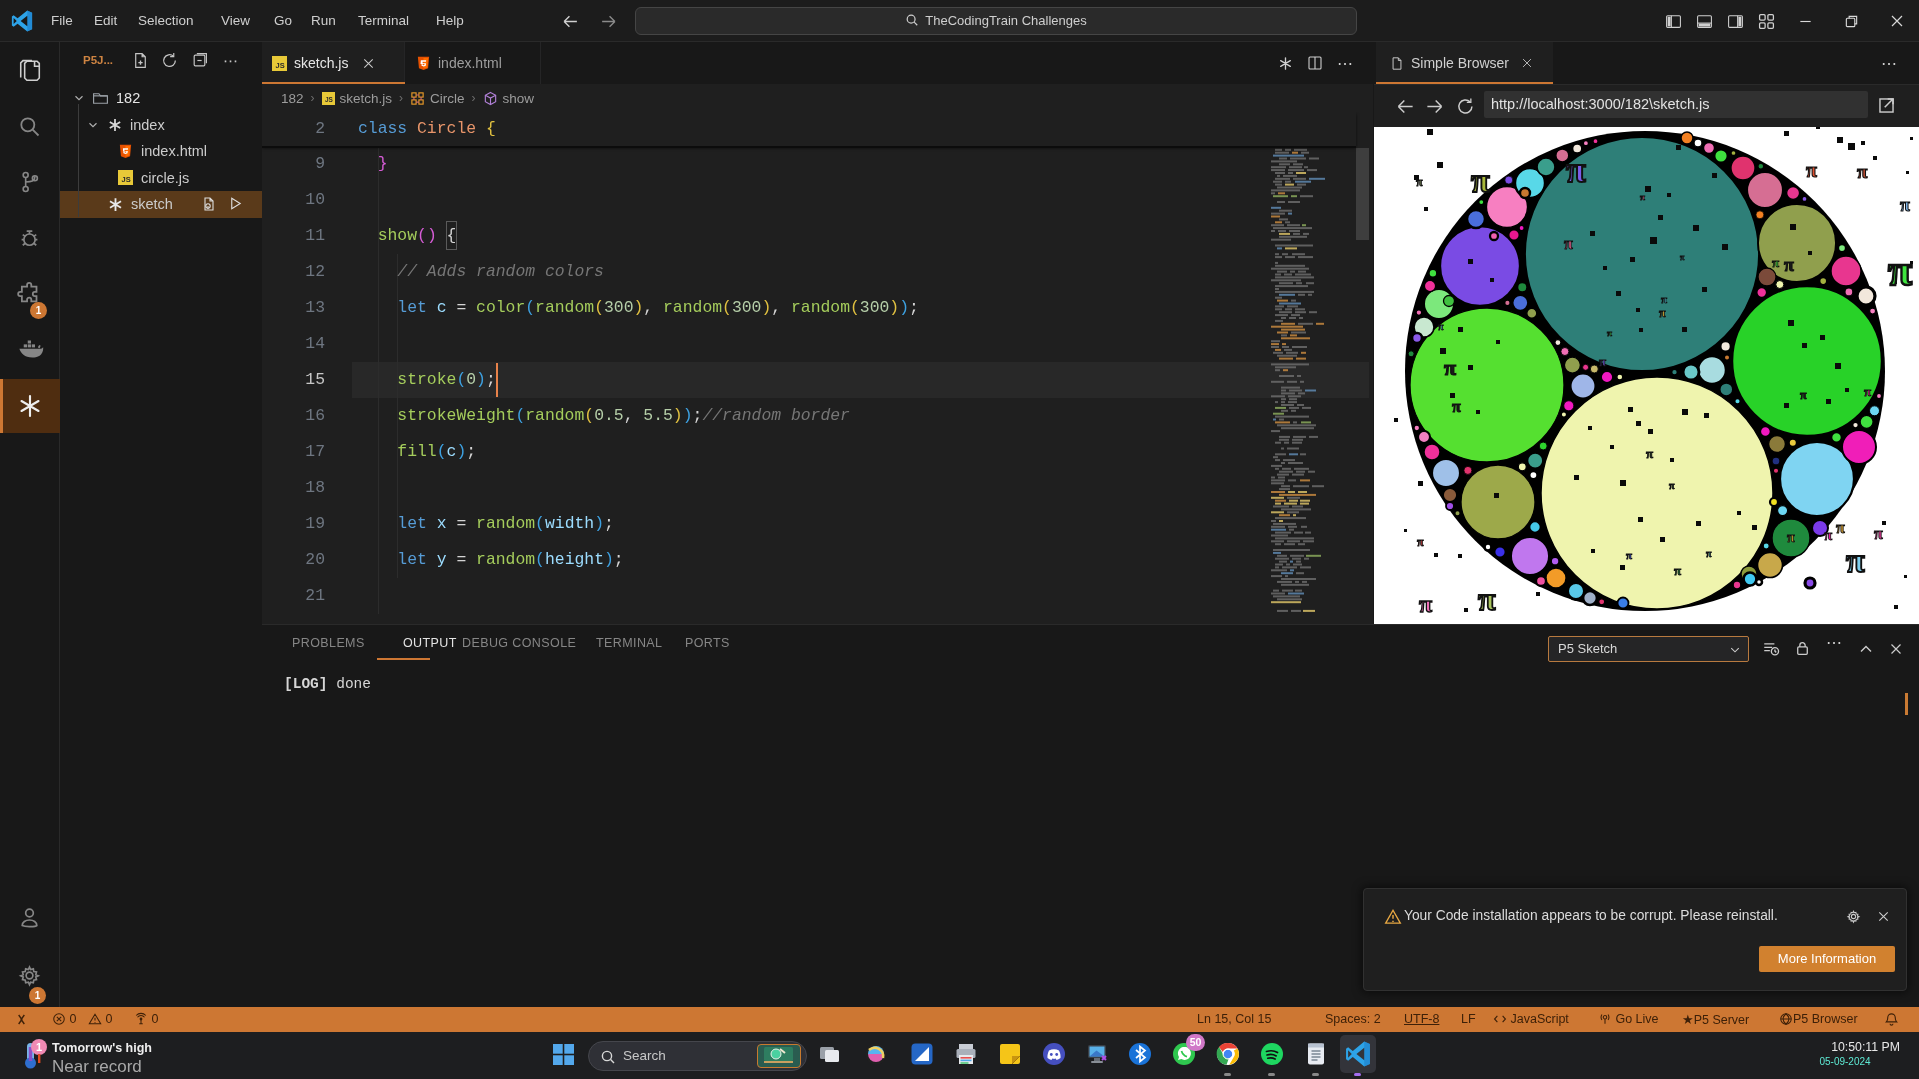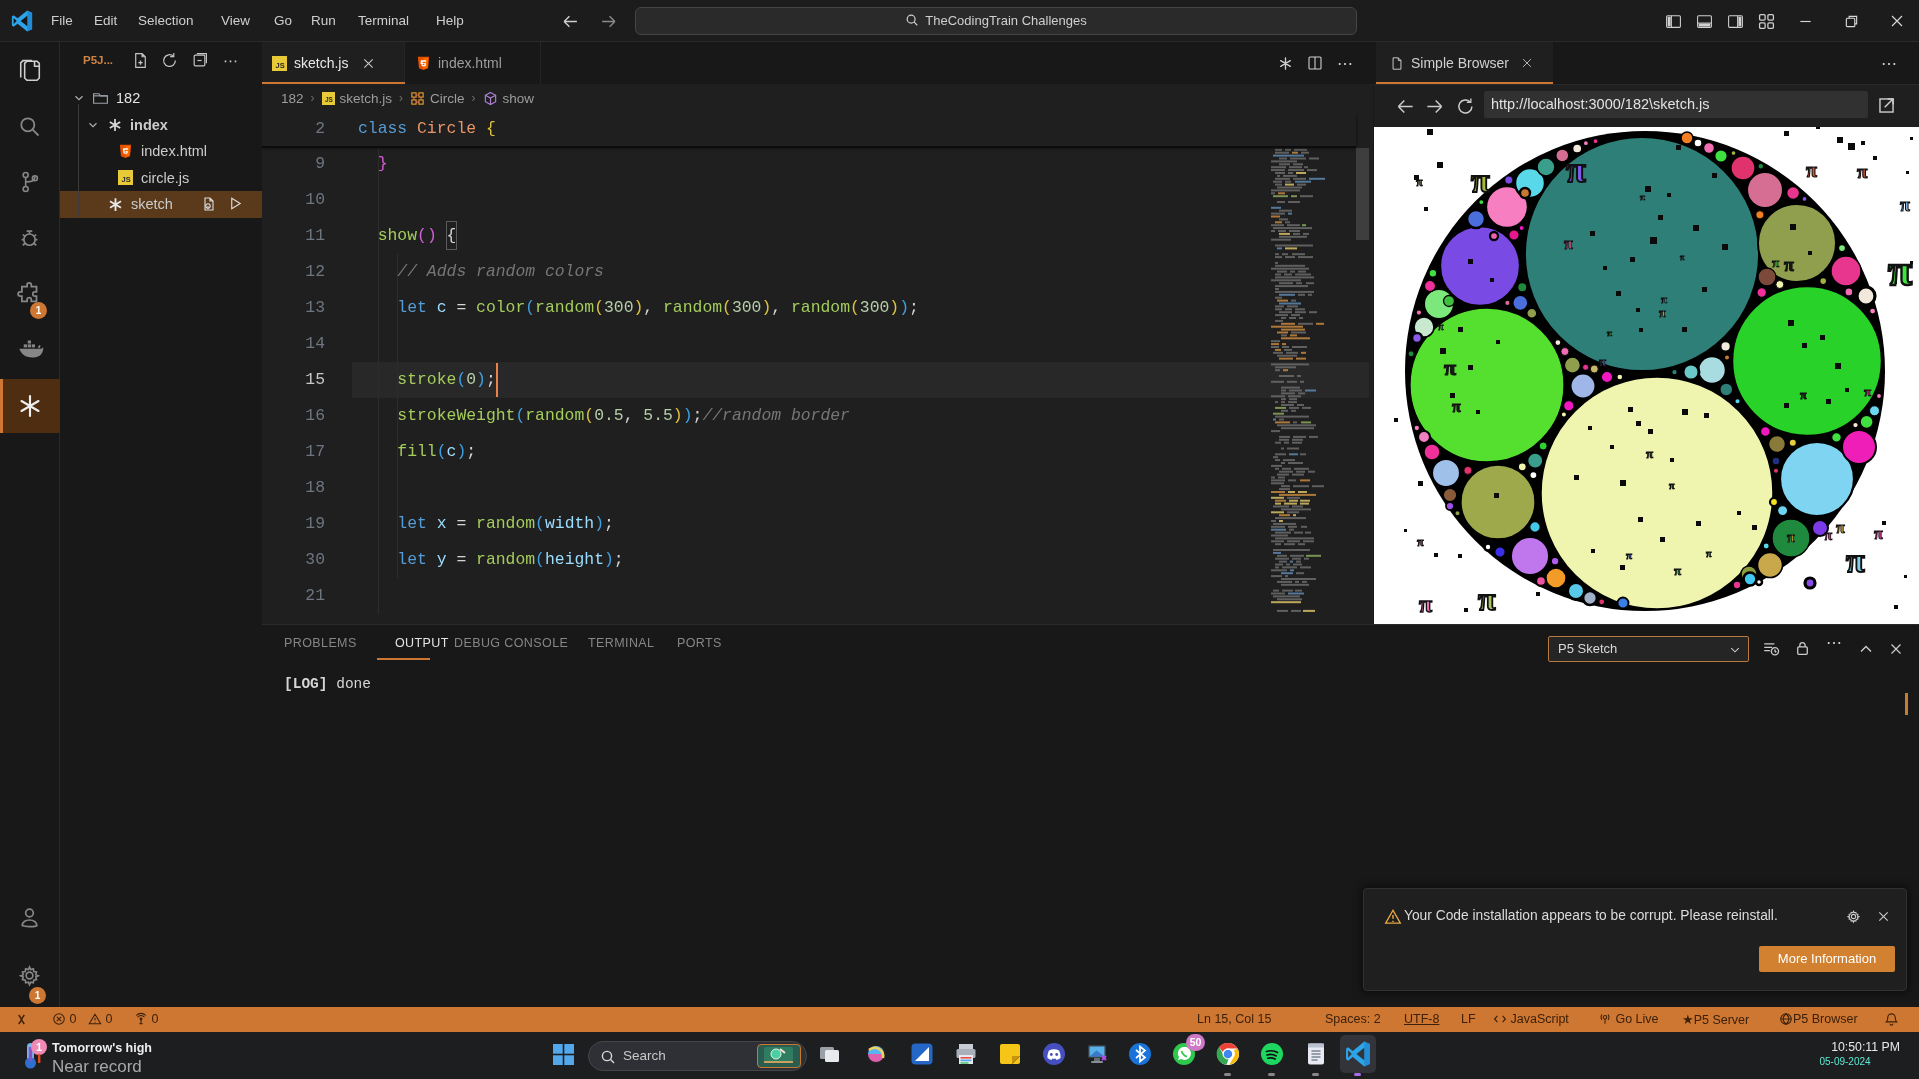--- a/index.html
+++ b/index.html
@@ -44,21 +44,21 @@
   .pb { color:#3da0e0; } 
   .pg { color:#e0c040; } 
   .pp { color:#d65cd6; } 
   .ty { color:#e8956a; } 
 
   
   #bpanel { left:1374px; top:42px; width:545px; height:582px; background:#181818; }
 
   
   #panel { left:262px; top:624px; width:1657px; height:383px; background:#181818; border-top:1px solid #2a2a2a; }
-  .ptab { position:absolute; top:11px; font-size:12.5px; color:#868686; letter-spacing:0.4px; }
+  .ptab { position:absolute; top:11px; font-size:12.5px; color:#868686; letter-spacing:0.4px;margin-left:8px; }
 
   
   #statusbar { left:0; top:1007px; width:1919px; height:25px; background:#cd7733; color:#3d2008; font-size:12.5px; }
   .sitem { position:absolute; top:0; line-height:25px; white-space:nowrap; }
 
   
   #taskbar { left:0; top:1032px; width:1919px; height:47px; background:#1d1e20; }
 
   
   #toast { left:1363px; top:888px; width:544px; height:103px; background:#1f1f1f; border:1px solid #313131; border-radius:4px; box-shadow:0 0 8px 2px rgba(0,0,0,0.5); }
@@ -233,21 +233,21 @@
           </svg>
         </span>
       <span class="tree-ic" style="margin-left:6px">
           <svg width="17" height="17" viewBox="0 0 16 16" fill="none" stroke="#9aa0a6" stroke-width="1.1">
             <path d="M1.5 3.5h5l1.5 2h6.5v7h-13Z"></path>
             <path d="M1.5 5.5h13"></path>
           </svg>
         </span>
       <span style="color:#e4e4e4">182</span>
     </div>
-    <div class="sb-row" style="top:69.5px;font-weight:bold;">
+    <div class="sb-row" style="top:69.5px;">
       <span style="margin-left:26px;display:inline-flex">
           <svg width="14" height="14" viewBox="0 0 16 16" fill="none" stroke="#b0b0b0" stroke-width="1.3">
             <path d="M4 6l4 4 4-4"></path>
           </svg>
         </span>
       <span class="tree-ic" style="margin-left:6px">
           <svg width="16" height="16" viewBox="0 0 24 24" fill="none" stroke="#d8d8d8" stroke-width="2.6">
             <path d="M12 3v18 M4.2 7.5l15.6 9 M19.8 7.5L4.2 16.5"></path>
           </svg>
         </span>
@@ -396,21 +396,21 @@
         </div>
 <div class="cl" style="top:358px">
           <span class="lnum" style="color:#6e7681">18</span>
           <span class="ctext"></span>
         </div>
 <div class="cl" style="top:394px">
           <span class="lnum" style="color:#6e7681">19</span>
           <span class="ctext">    <span class="k">let</span> <span class="v">x</span> = <span class="fn">random</span><span class="pb">(</span><span class="v">width</span><span class="pb">)</span>;</span>
         </div>
 <div class="cl" style="top:430px">
-          <span class="lnum" style="color:#6e7681">30</span>
+          <span class="lnum" style="color:#6e7681">20</span>
           <span class="ctext">    <span class="k">let</span> <span class="v">y</span> = <span class="fn">random</span><span class="pb">(</span><span class="v">height</span><span class="pb">)</span>;</span>
         </div>
 <div class="cl" style="top:466px">
           <span class="lnum" style="color:#6e7681">21</span>
           <span class="ctext"></span>
         </div>
 <div class="abs" style="left:233.8px;top:251px;width:2px;height:34px;background:#e8824a;z-index:6"></div>
 <div class="abs" style="left:183.6px;top:109px;width:11.8px;height:29px;border:1px solid #5a5a5a;"></div>
 <svg class="abs" style="left:1005px;top:0" width="89" height="512" viewBox="0 0 89 512">
 <rect x="4" y="2.0" width="7" height="2" fill="#6b6b6b" opacity="0.85"></rect>

